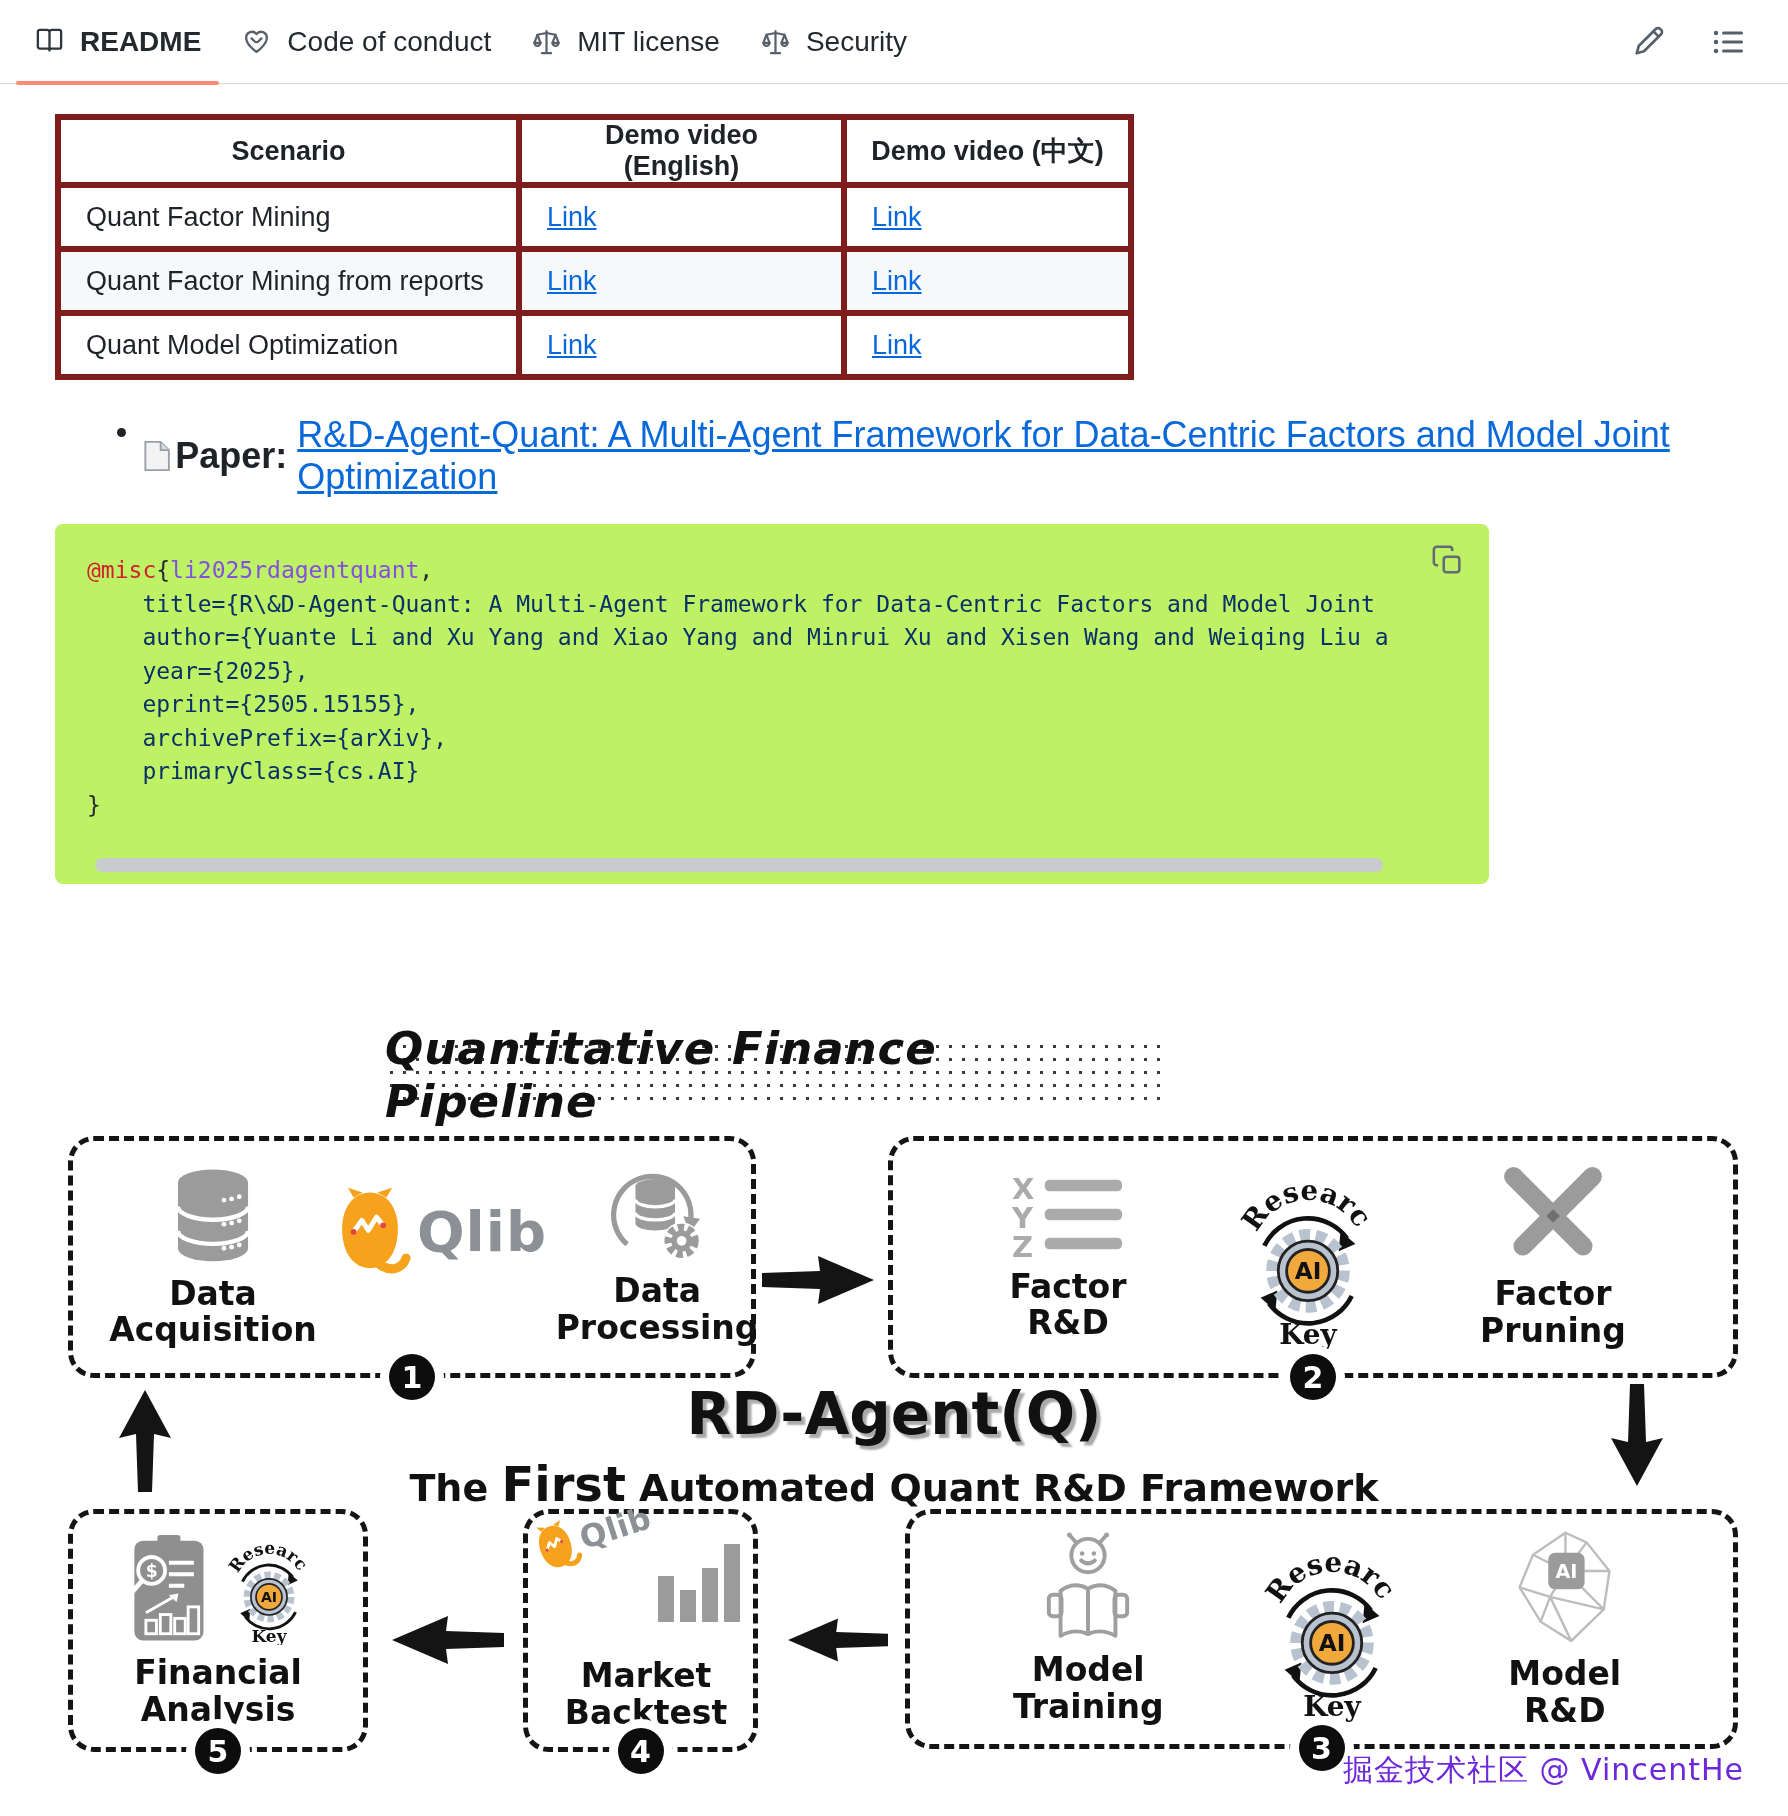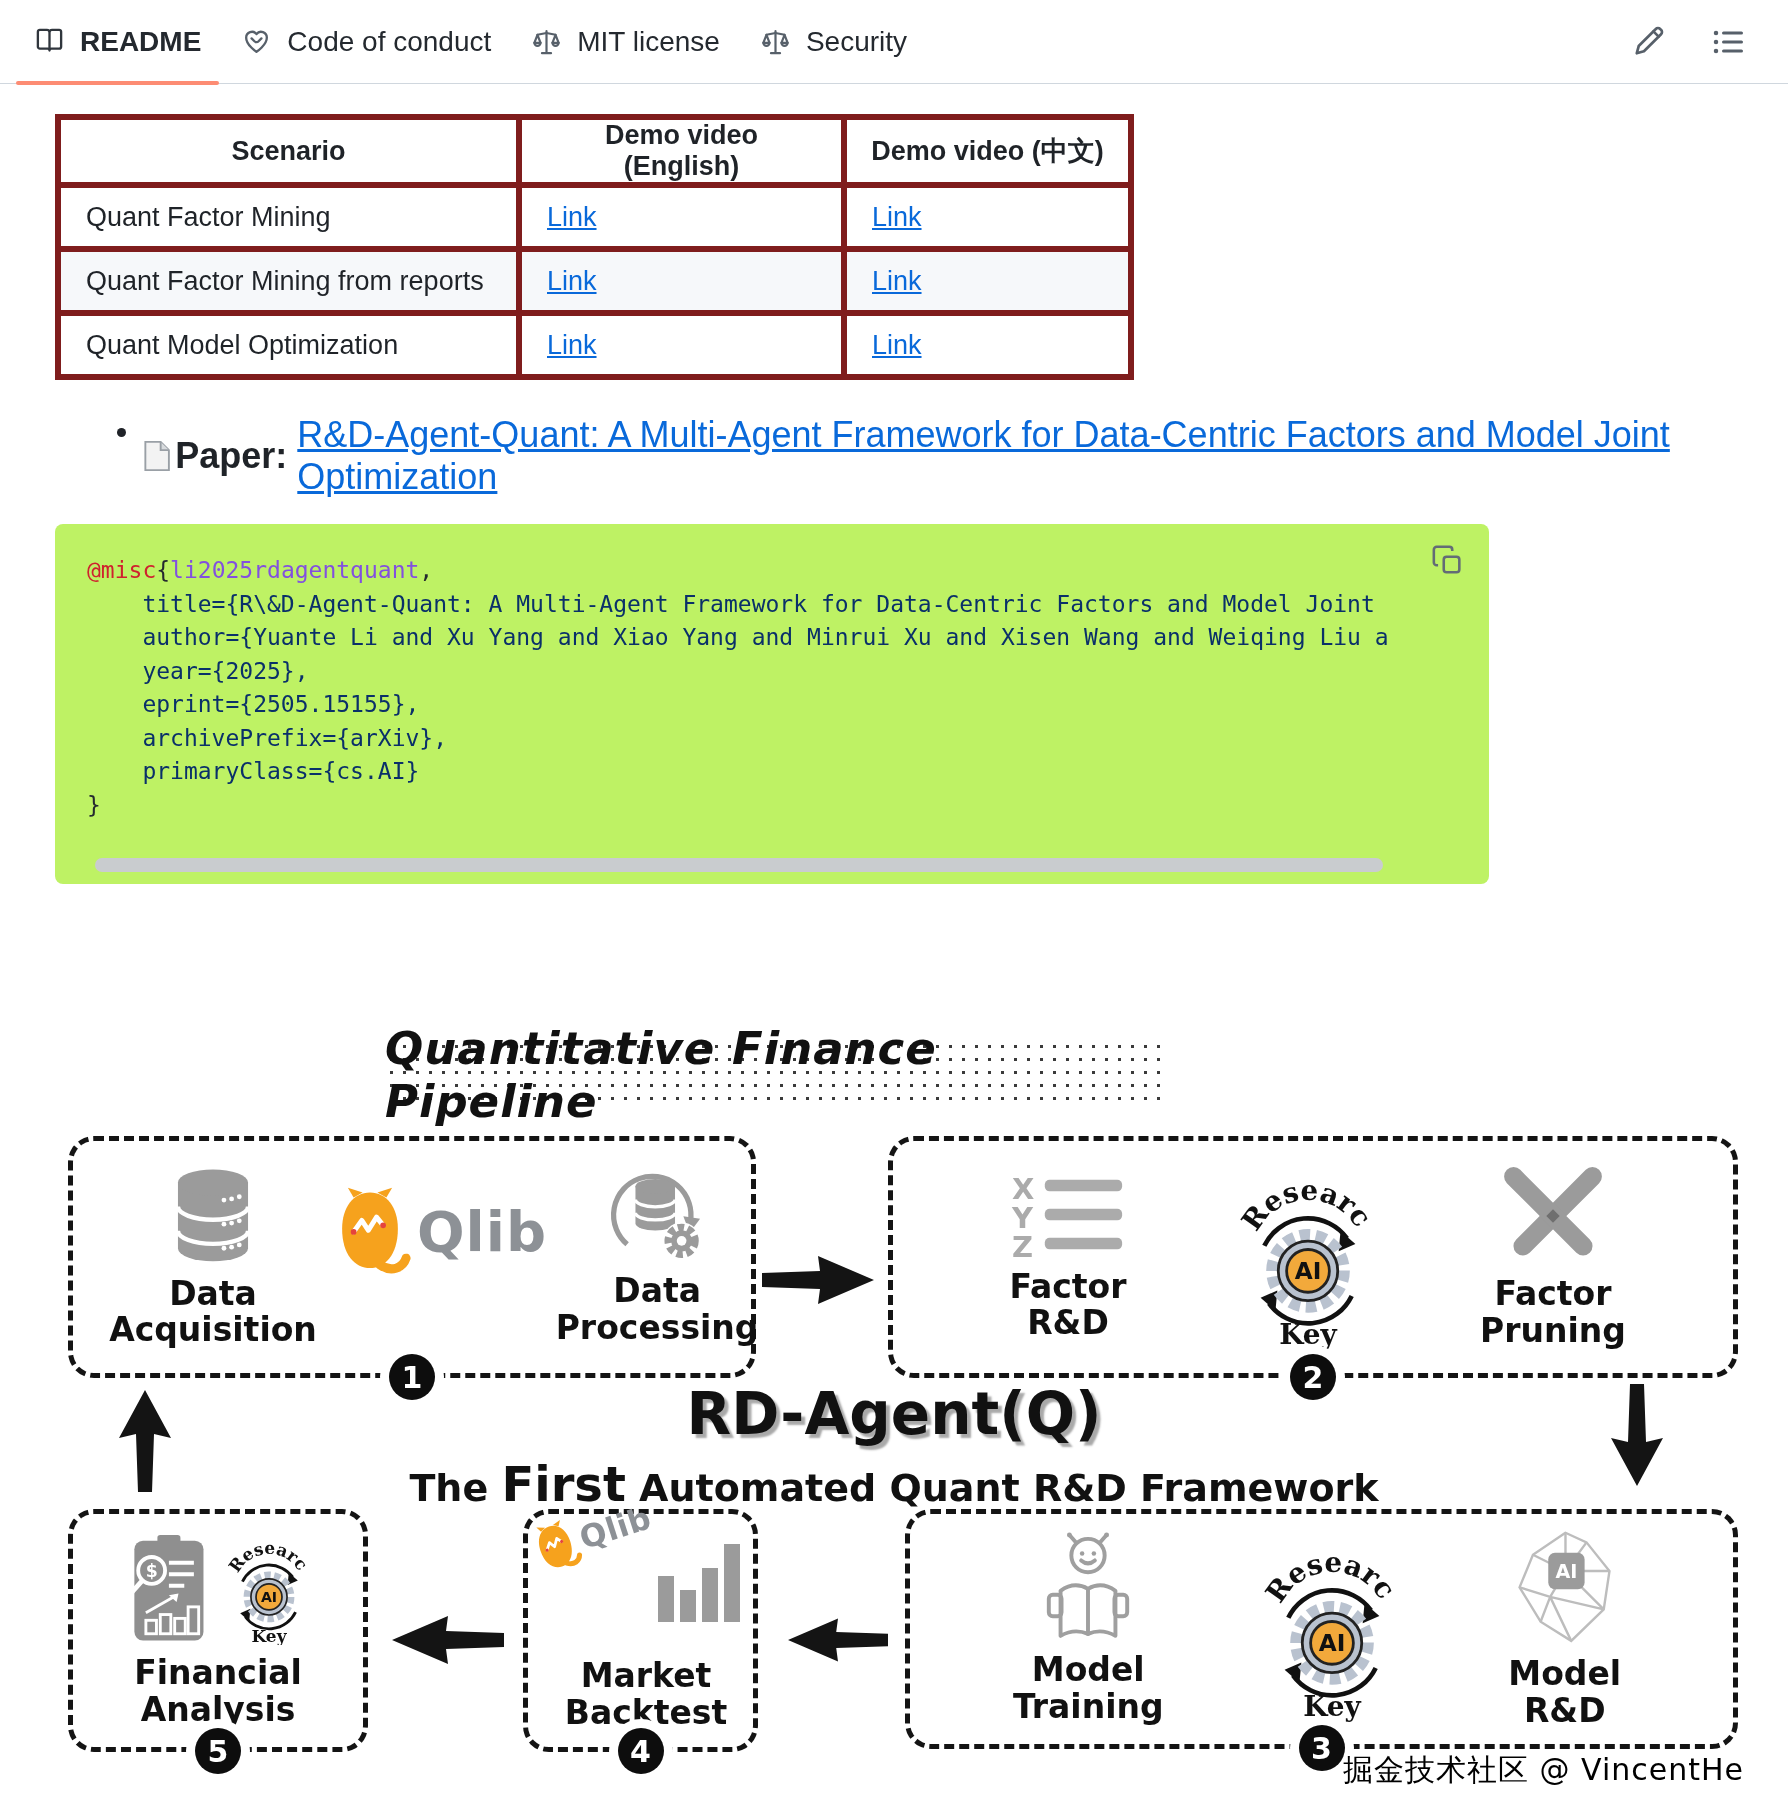--- a/index.html
+++ b/index.html
@@ -107,21 +107,21 @@
   .arrow-up { left: 112px;  top: 356px; }
   .arrow-dn { left: 1604px; top: 352px; }
   .arrow-l1 { left: 392px;  top: 578px; }
   .arrow-l2 { left: 788px;  top: 578px; }
   .mb-cluster { position: relative; width: 208px; height: 120px; }
   .qlib-mini { position: absolute; left: -16px; top: 0; transform: rotate(-18deg) scale(.56); transform-origin: left top; }
   .mb-bars { position: absolute; right: 0; top: 6px; }
   .icon-row { display: flex; align-items: flex-start; gap: 6px; }
   .watermark {
     position: absolute; right: 44px; top: 718px; font-size: 30px;
-    color: #000000; text-shadow: 2px 2px 1px #ffffff; letter-spacing: 1px;
+    color: #6d28d9; text-shadow: 2px 2px 1px #ffffff; letter-spacing: 1px;
   }
 </style>
 </head>
 <body>
 
 <div class="tabbar">
   <div class="tab active">
     <svg viewBox="0 0 24 24">
         <path d="M3 4.5A1.5 1.5 0 0 1 4.5 3H10a2 2 0 0 1 2 2v14a1.5 1.5 0 0 0-1.5-1.5h-6A1.5 1.5 0 0 1 3 16V4.5Z M21 4.5A1.5 1.5 0 0 0 19.5 3H14a2 2 0 0 0-2 2v14a1.5 1.5 0 0 1 1.5-1.5h6A1.5 1.5 0 0 0 21 16V4.5Z" fill="none" stroke="#30363d" stroke-width="1.8" stroke-linejoin="round"></path>
       </svg>

